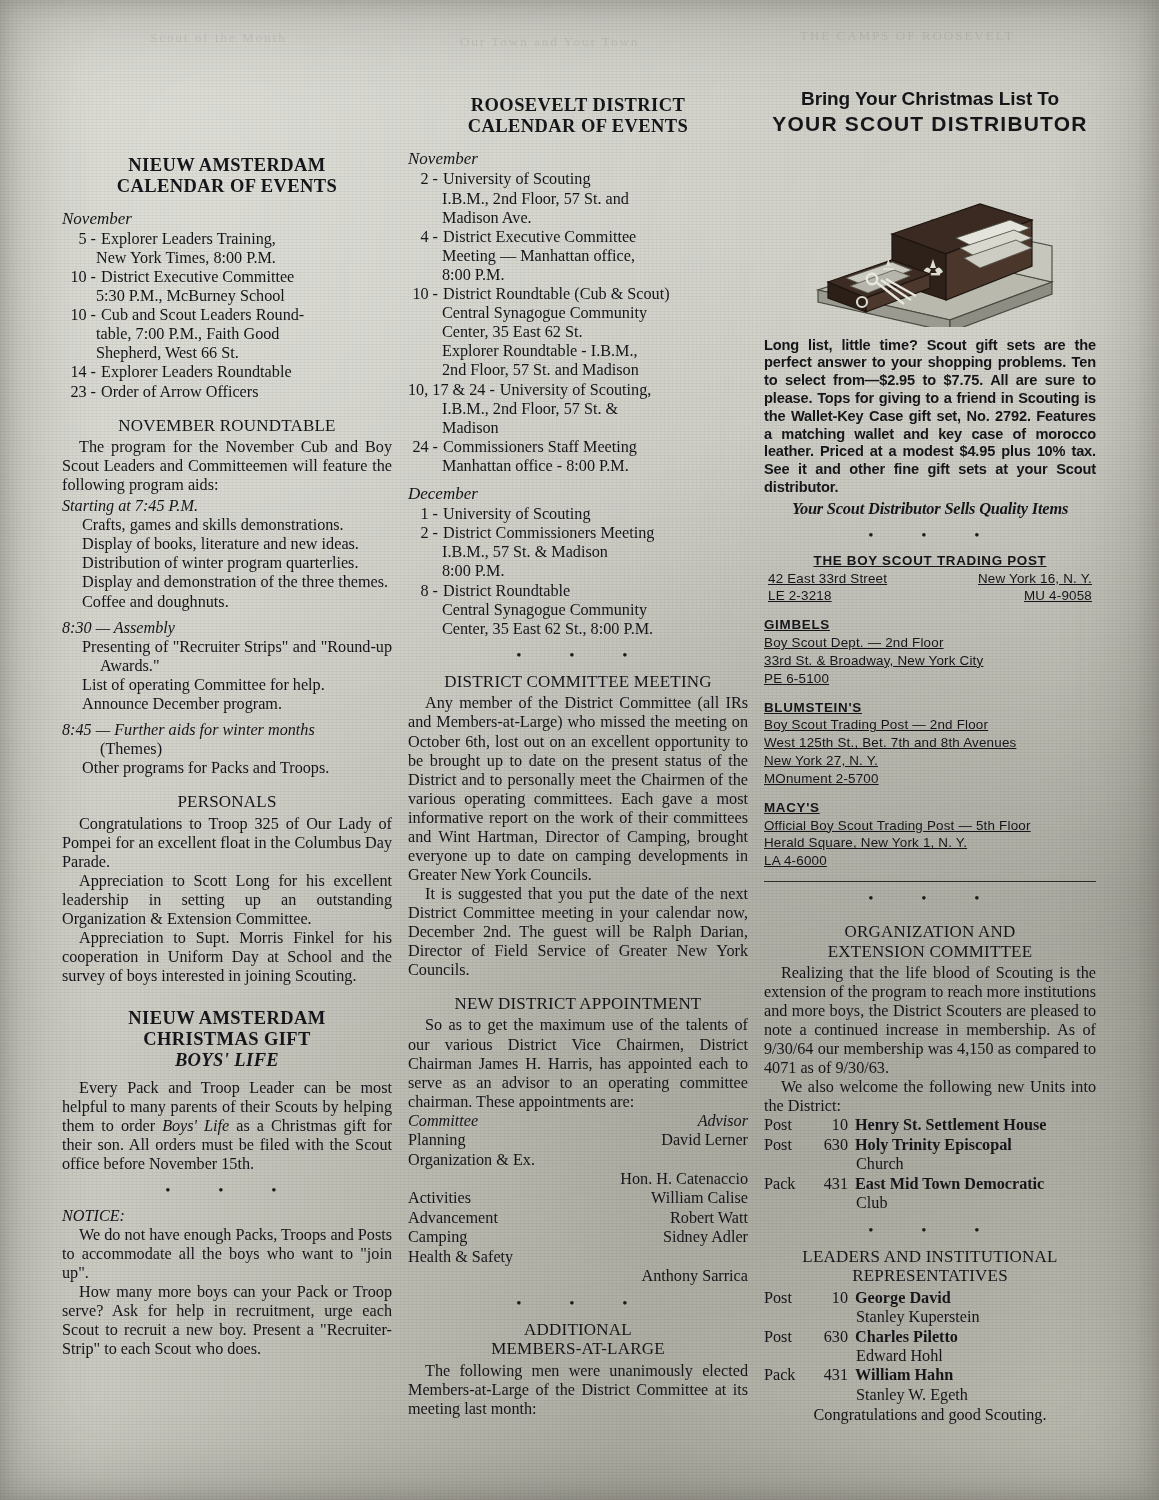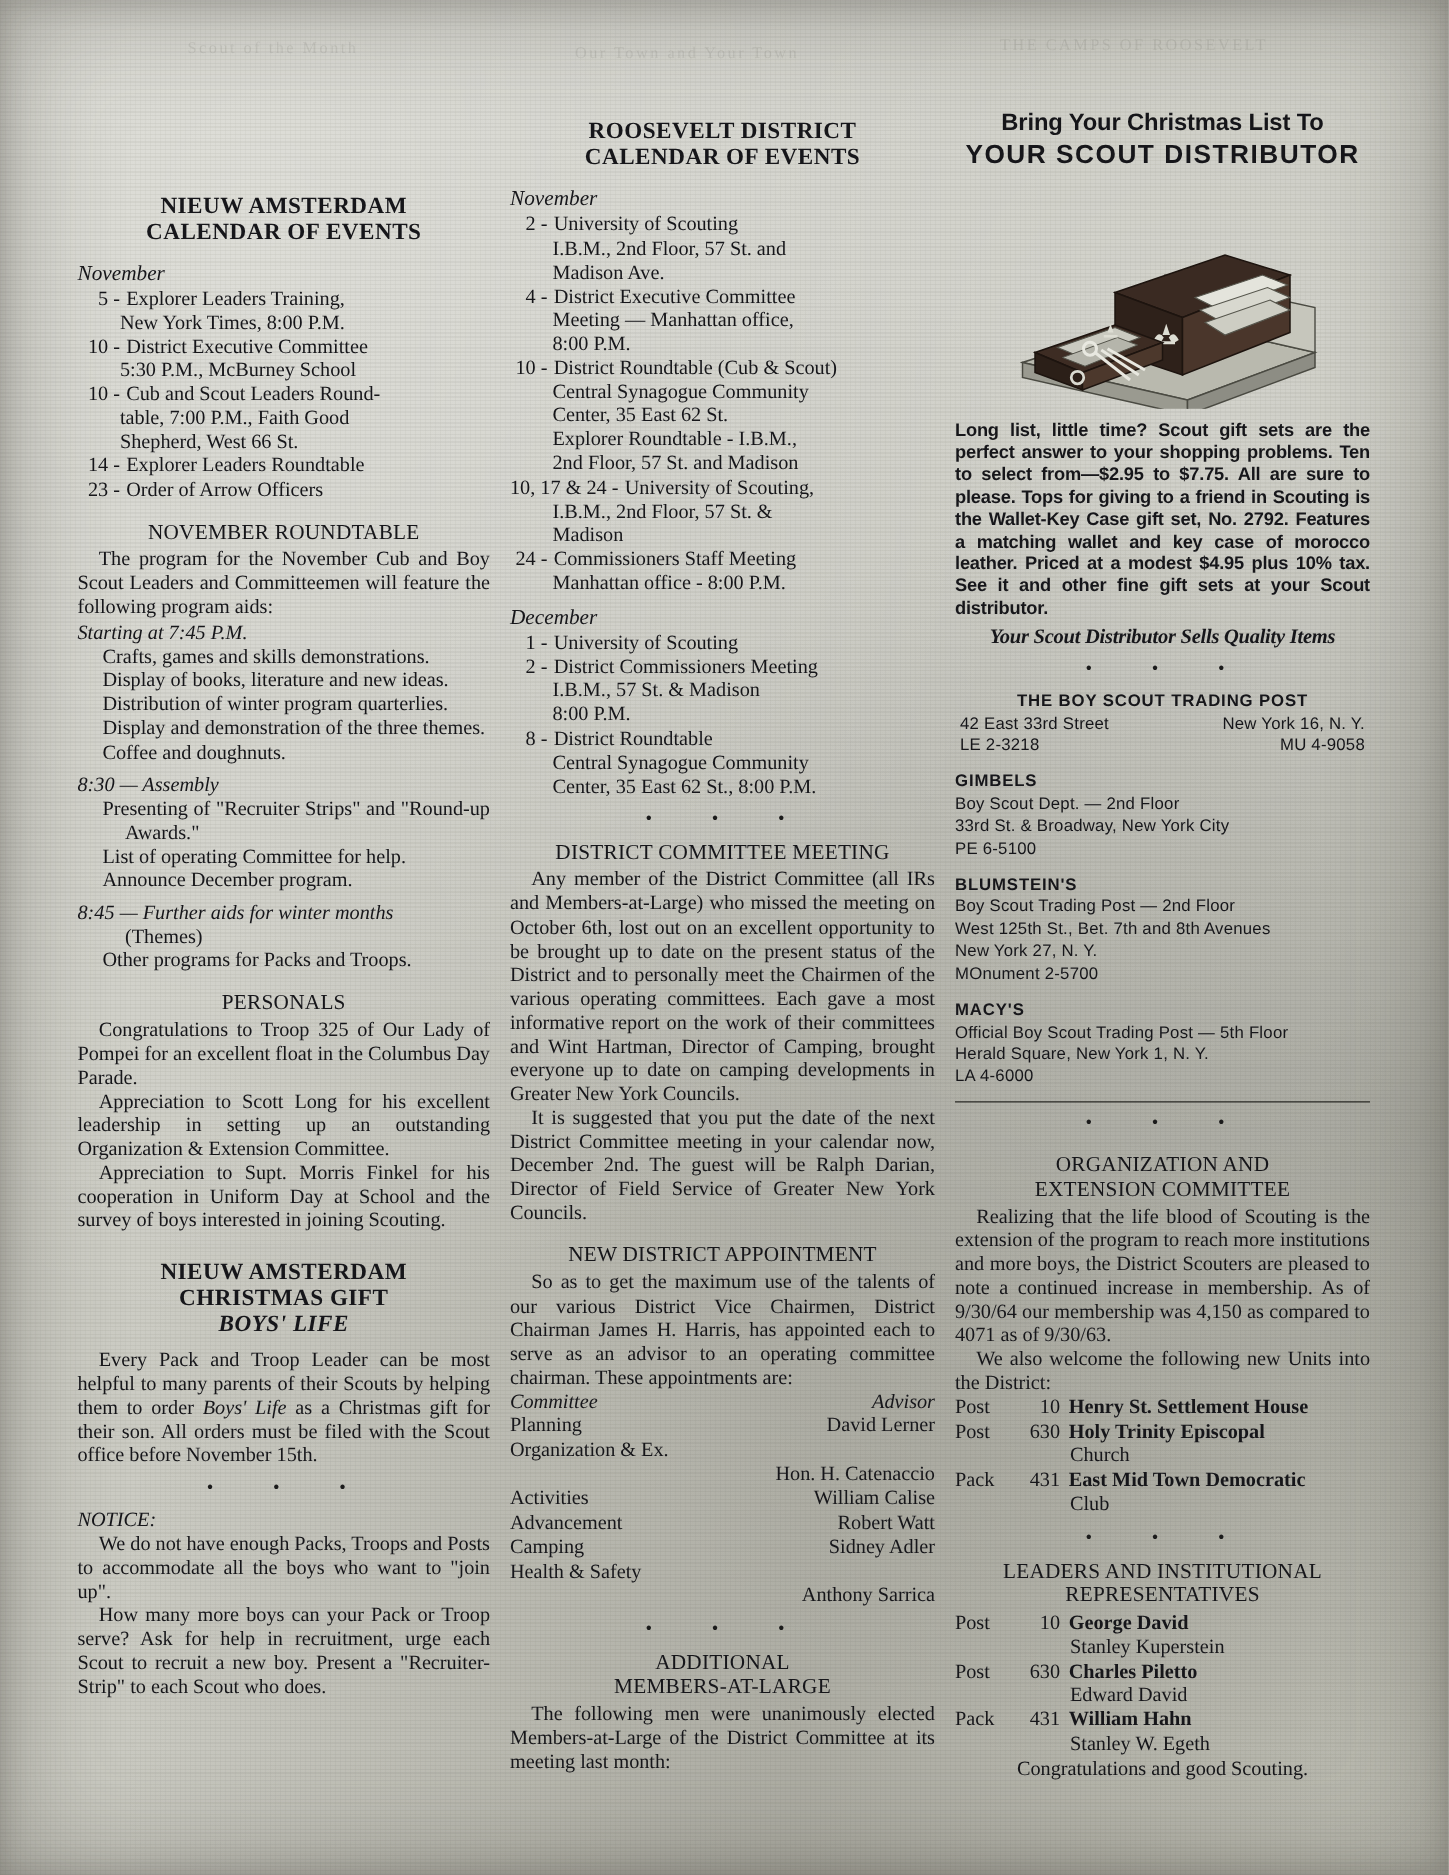--- a/index.html
+++ b/index.html
@@ -117,20 +117,21 @@
     font-family:"Liberation Serif", serif;font-weight:bold;font-style:italic;
     font-size:16.4px;text-align:center;margin-top:2px;letter-spacing:-.2px;
   }
   .ad-sub{
     font-family:"Liberation Sans", sans-serif;font-weight:bold;font-style:italic;
     font-size:21px;text-align:center;letter-spacing:1px;margin:4px 0 10px 0;
   }
   .dist{
     font-family:"Liberation Sans", sans-serif;font-size:13.4px;line-height:1.33;
     letter-spacing:.2px;
+    text-decoration:underline;
   }
   .dist .nm{font-weight:bold;letter-spacing:.7px;}
   .dist .ctr{text-align:center;}
   .dist-block{margin-bottom:11px;}
   .dist-row{display:flex;justify-content:space-between;}
 
   
   .photo{
     position:relative;width:300px;height:185px;margin:6px auto 10px auto;
   }
@@ -508,21 +509,21 @@
           <div class="u3">George David</div>
         </div>
             <div class="unitcont">Stanley Kuperstein</div>
           </div>
           <div>
         <div class="unit">
           <div class="u1">Post</div>
           <div class="u2">630</div>
           <div class="u3">Charles Piletto</div>
         </div>
-            <div class="unitcont">Edward David</div>
+            <div class="unitcont">Edward Hohl</div>
           </div>
           <div>
         <div class="unit">
           <div class="u1">Pack</div>
           <div class="u2">431</div>
           <div class="u3">William Hahn</div>
         </div>
             <div class="unitcont">Stanley W. Egeth</div>
           </div>
         </div>

